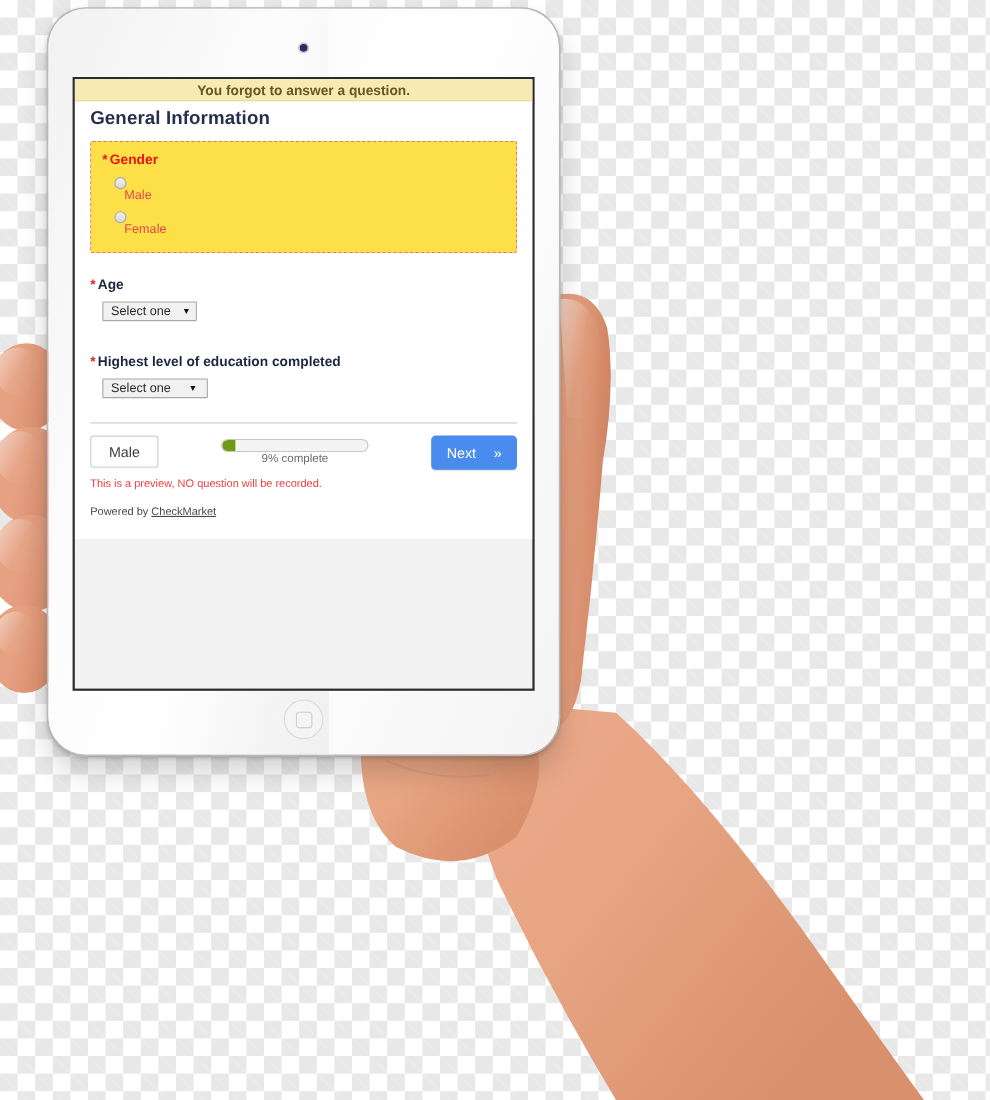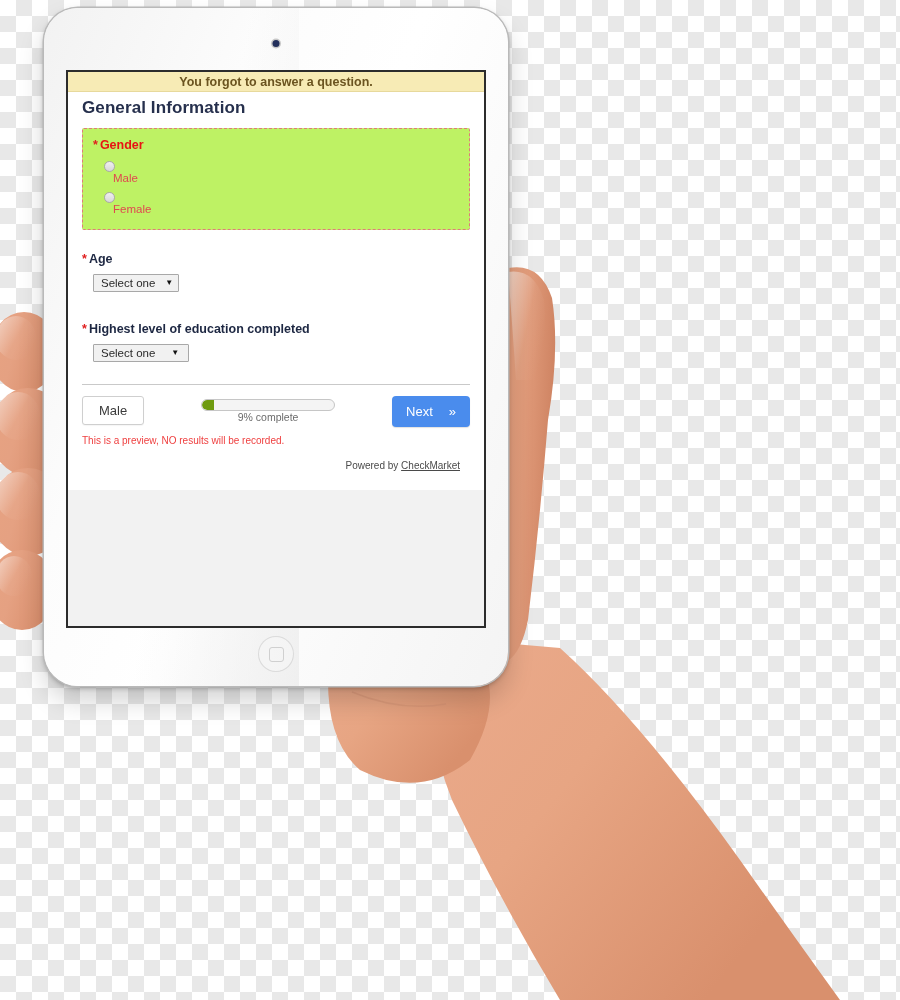--- a/index.html
+++ b/index.html
@@ -129,21 +129,21 @@
   }
 
   #question-list {
     padding: 0 14px;
   }
 
   .question-block {
     padding: 8px 0 4px 0;
   }
   .question-block.error {
-    background: #bef264;
+    background: #fde047;
     border: 1px dashed #e07b7b;
     border-radius: 2px;
     padding: 9px 10px 10px 10px;
     margin-top: 6px;
   }
 
   .question-label {
     font-size: 12.5px;
     font-weight: bold;
     color: #1d2742;
@@ -269,21 +269,21 @@
   }
 
   #preview-notice {
     padding: 8px 14px 0 14px;
     font-size: 10px;
     color: #ef4040;
   }
 
   #powered-by {
     padding: 14px 24px 13px 14px;
-    text-align: right;
+    text-align: left;
     font-size: 10px;
     color: #4a4a4a;
   }
   #powered-by-link {
     color: #4a4a4a;
     text-decoration: underline;
   }
 </style>
 </head>
 <body>
@@ -396,21 +396,21 @@
           </div>
           <div id="progress-text">9% complete</div>
         </div>
 
         <button id="next-button">
           <span>Next</span>
           <span>»</span>
         </button>
       </div>
 
-      <div id="preview-notice">This is a preview, NO results will be recorded.</div>
+      <div id="preview-notice">This is a preview, NO question will be recorded.</div>
 
       <div id="powered-by">
         <span>Powered by </span><a id="powered-by-link" href="#">CheckMarket</a>
       </div>
 
     </div>
   </div>
 
   <div id="home-button">
     <div id="home-button-glyph"></div>

